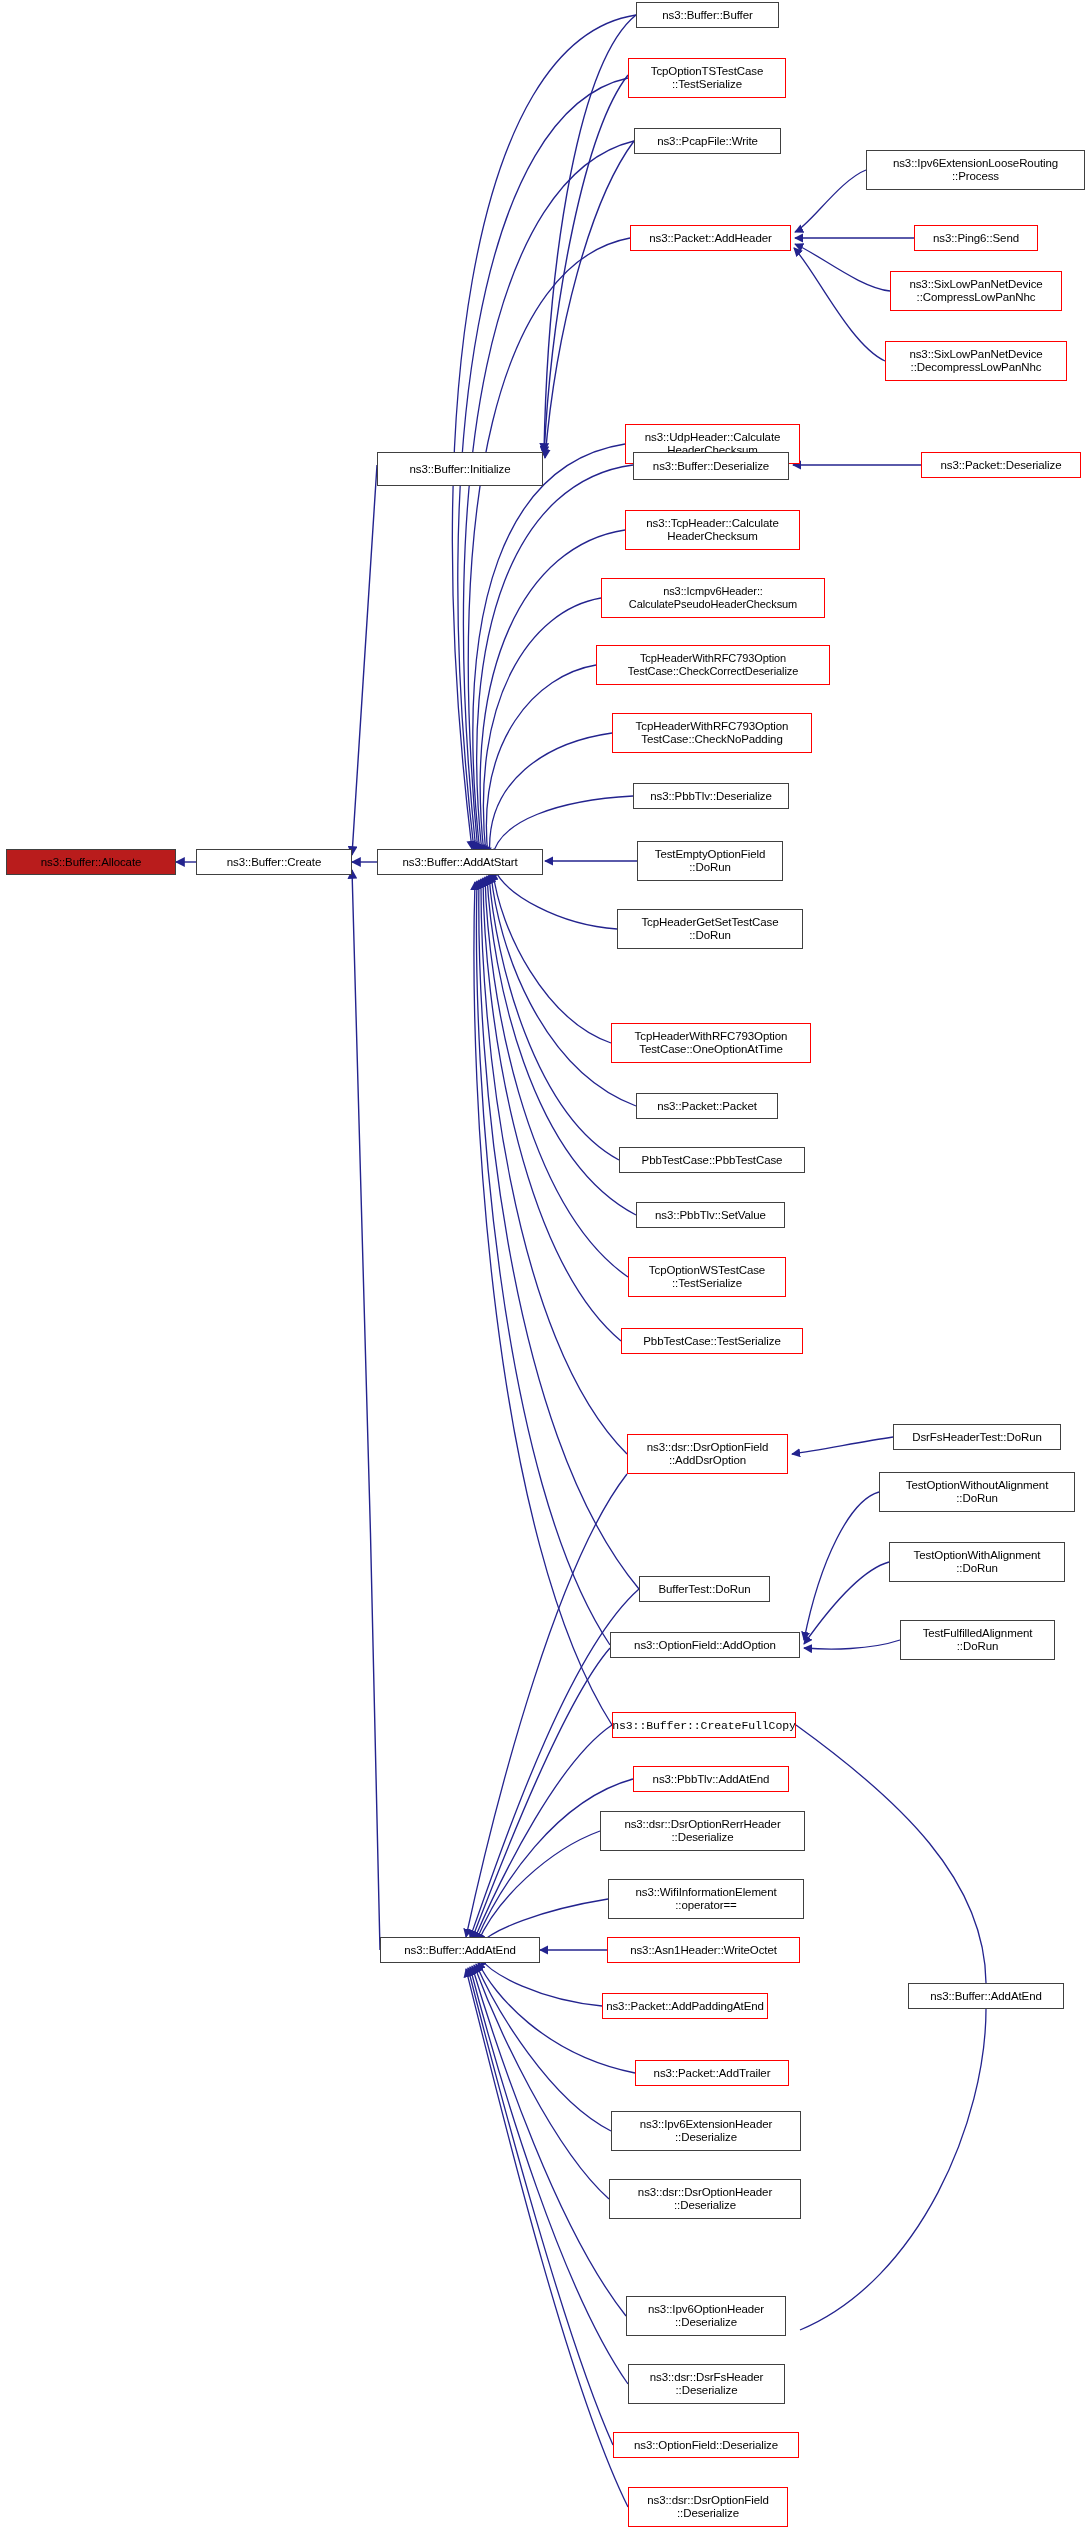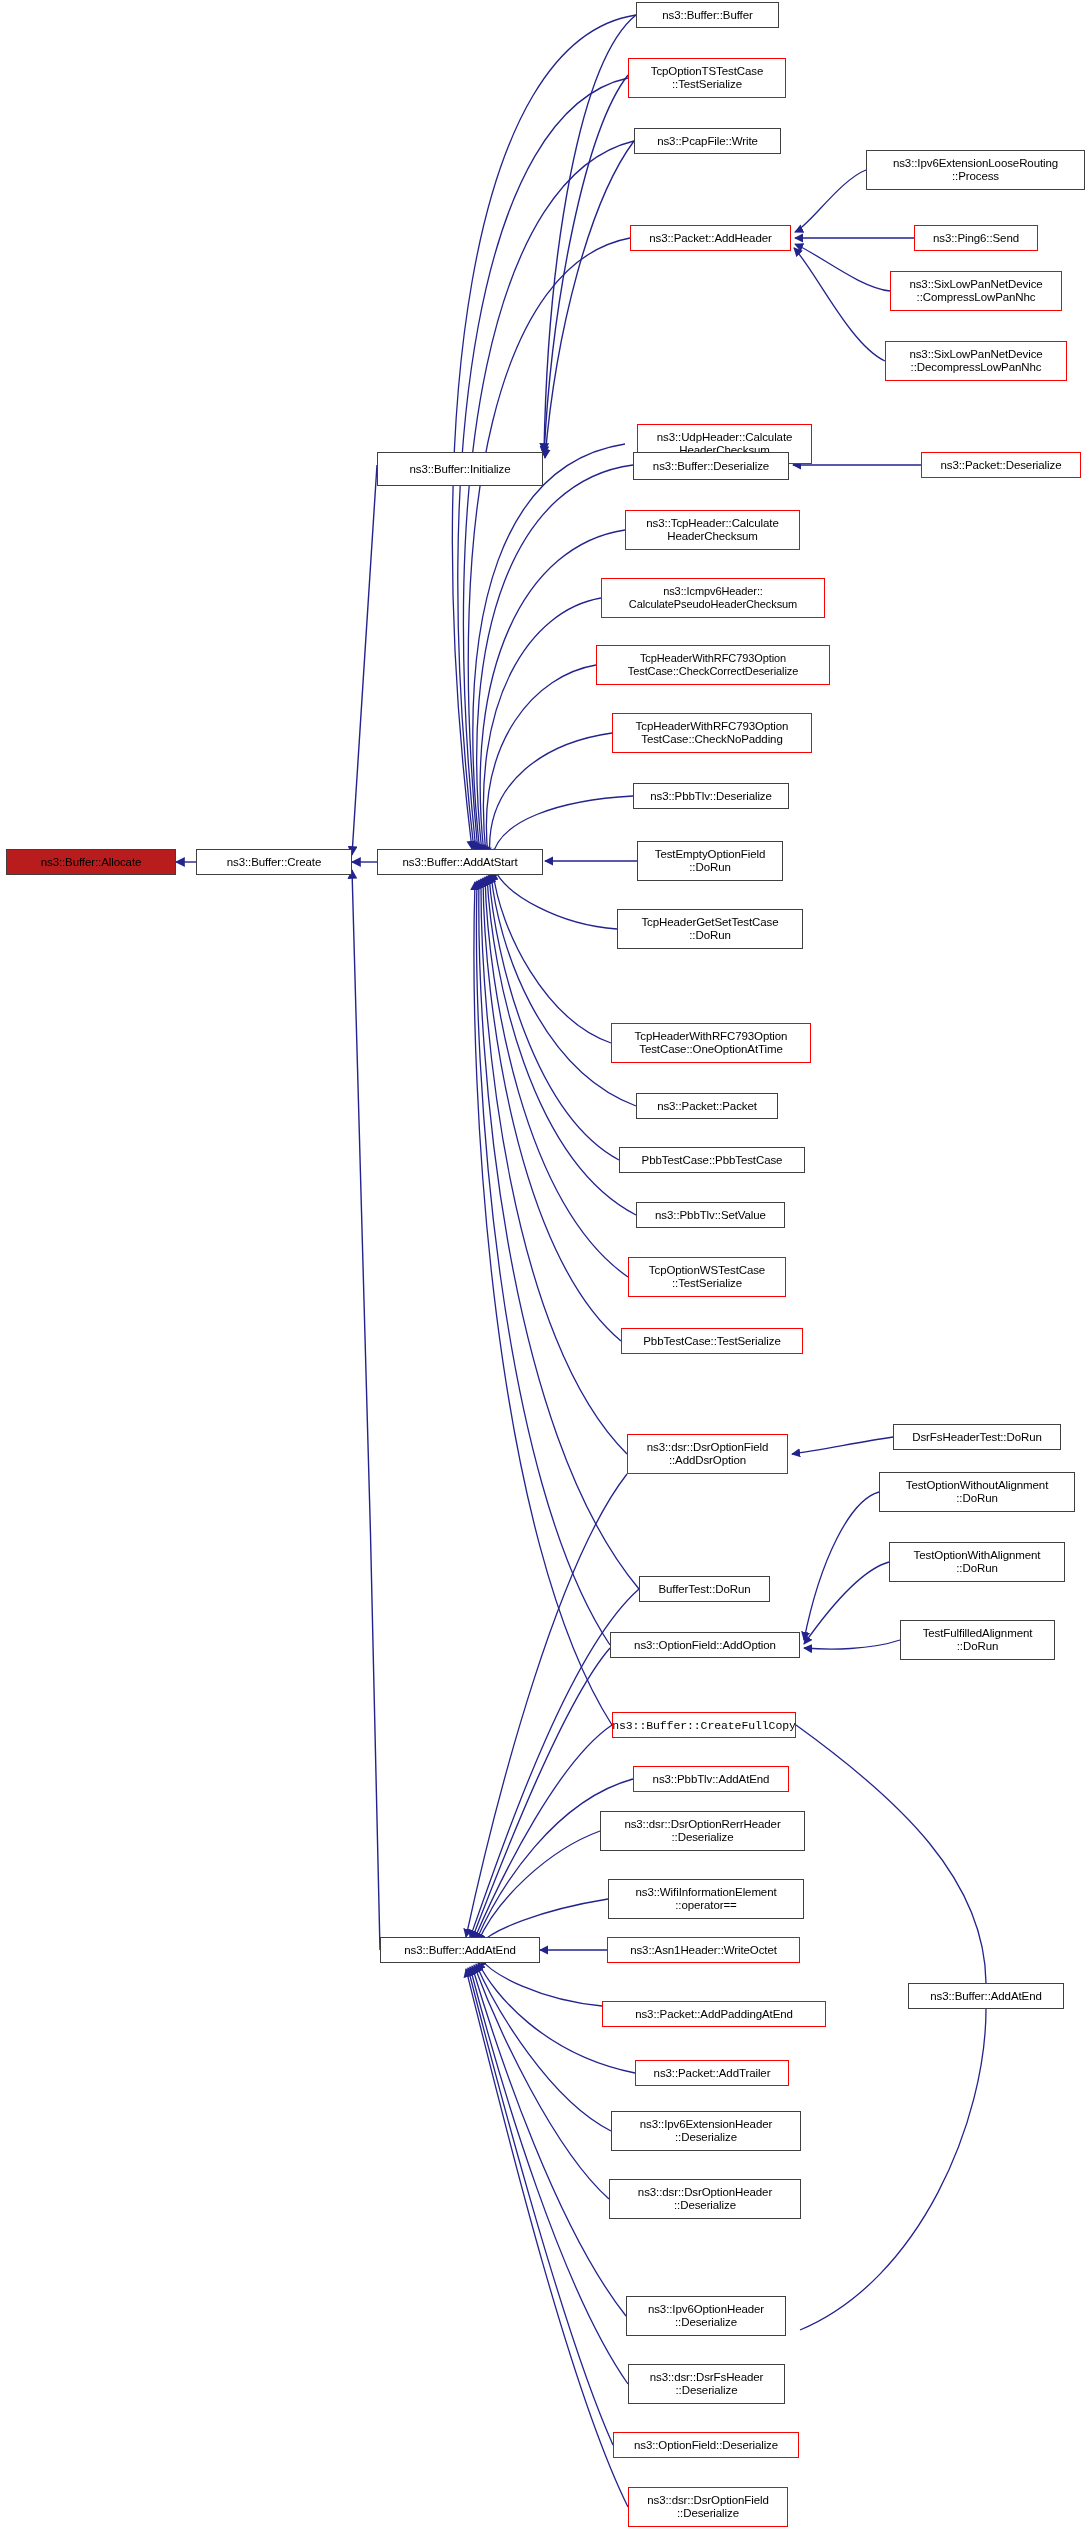--- a/index.html
+++ b/index.html
@@ -118,21 +118,21 @@
   <div class="node" style="left:196px;top:849px;width:156px;height:26px;">ns3::Buffer::Create</div>
   <div class="node" style="left:377px;top:452px;width:166px;height:34px;">ns3::Buffer::Initialize</div>
   <div class="node" style="left:377px;top:849px;width:166px;height:26px;">ns3::Buffer::AddAtStart</div>
   <div class="node" style="left:380px;top:1937px;width:160px;height:26px;">ns3::Buffer::AddAtEnd</div>
 
   <div class="node" style="left:636px;top:2px;width:143px;height:26px;">ns3::Buffer::Buffer</div>
   <div class="node red" style="left:628px;top:58px;width:158px;height:40px;">TcpOptionTSTestCase
 ::TestSerialize</div>
   <div class="node" style="left:634px;top:128px;width:147px;height:26px;">ns3::PcapFile::Write</div>
   <div class="node red" style="left:630px;top:225px;width:161px;height:26px;">ns3::Packet::AddHeader</div>
-  <div class="node red" style="left:625px;top:424px;width:175px;height:40px;margin-left:12px;">ns3::UdpHeader::Calculate
+  <div class="node red" style="left:625px;top:424px;width:175px;height:40px;">ns3::UdpHeader::Calculate
 HeaderChecksum</div>
   <div class="node" style="left:633px;top:452px;width:156px;height:28px;">ns3::Buffer::Deserialize</div>
   <div class="node red" style="left:625px;top:510px;width:175px;height:40px;">ns3::TcpHeader::Calculate
 HeaderChecksum</div>
   <div class="node red" style="left:601px;top:578px;width:224px;height:40px;font-size:11px;">ns3::Icmpv6Header::
 CalculatePseudoHeaderChecksum</div>
   <div class="node red" style="left:596px;top:645px;width:234px;height:40px;font-size:11px;">TcpHeaderWithRFC793Option
 TestCase::CheckCorrectDeserialize</div>
   <div class="node red" style="left:612px;top:713px;width:200px;height:40px;">TcpHeaderWithRFC793Option
 TestCase::CheckNoPadding</div>
@@ -153,21 +153,21 @@
 ::AddDsrOption</div>
   <div class="node" style="left:639px;top:1576px;width:131px;height:26px;">BufferTest::DoRun</div>
   <div class="node" style="left:610px;top:1632px;width:190px;height:26px;">ns3::OptionField::AddOption</div>
   <div class="node red" style="left:612px;top:1712px;width:184px;height:26px;font-family:Liberation Mono, monospace;">ns3::Buffer::CreateFullCopy</div>
   <div class="node red" style="left:633px;top:1766px;width:156px;height:26px;">ns3::PbbTlv::AddAtEnd</div>
   <div class="node" style="left:600px;top:1811px;width:205px;height:40px;">ns3::dsr::DsrOptionRerrHeader
 ::Deserialize</div>
   <div class="node" style="left:608px;top:1879px;width:196px;height:40px;">ns3::WifiInformationElement
 ::operator==</div>
   <div class="node red" style="left:607px;top:1937px;width:193px;height:26px;">ns3::Asn1Header::WriteOctet</div>
-  <div class="node red" style="left:602px;top:1993px;width:224px;height:26px;margin-top:8px;">ns3::Packet::AddPaddingAtEnd</div>
+  <div class="node red" style="left:602px;top:1993px;width:166px;height:26px;">ns3::Packet::AddPaddingAtEnd</div>
   <div class="node red" style="left:635px;top:2060px;width:154px;height:26px;">ns3::Packet::AddTrailer</div>
   <div class="node" style="left:611px;top:2111px;width:190px;height:40px;">ns3::Ipv6ExtensionHeader
 ::Deserialize</div>
   <div class="node" style="left:609px;top:2179px;width:192px;height:40px;">ns3::dsr::DsrOptionHeader
 ::Deserialize</div>
   <div class="node" style="left:626px;top:2296px;width:160px;height:40px;">ns3::Ipv6OptionHeader
 ::Deserialize</div>
   <div class="node" style="left:628px;top:2364px;width:157px;height:40px;">ns3::dsr::DsrFsHeader
 ::Deserialize</div>
   <div class="node red" style="left:613px;top:2432px;width:186px;height:26px;">ns3::OptionField::Deserialize</div>

